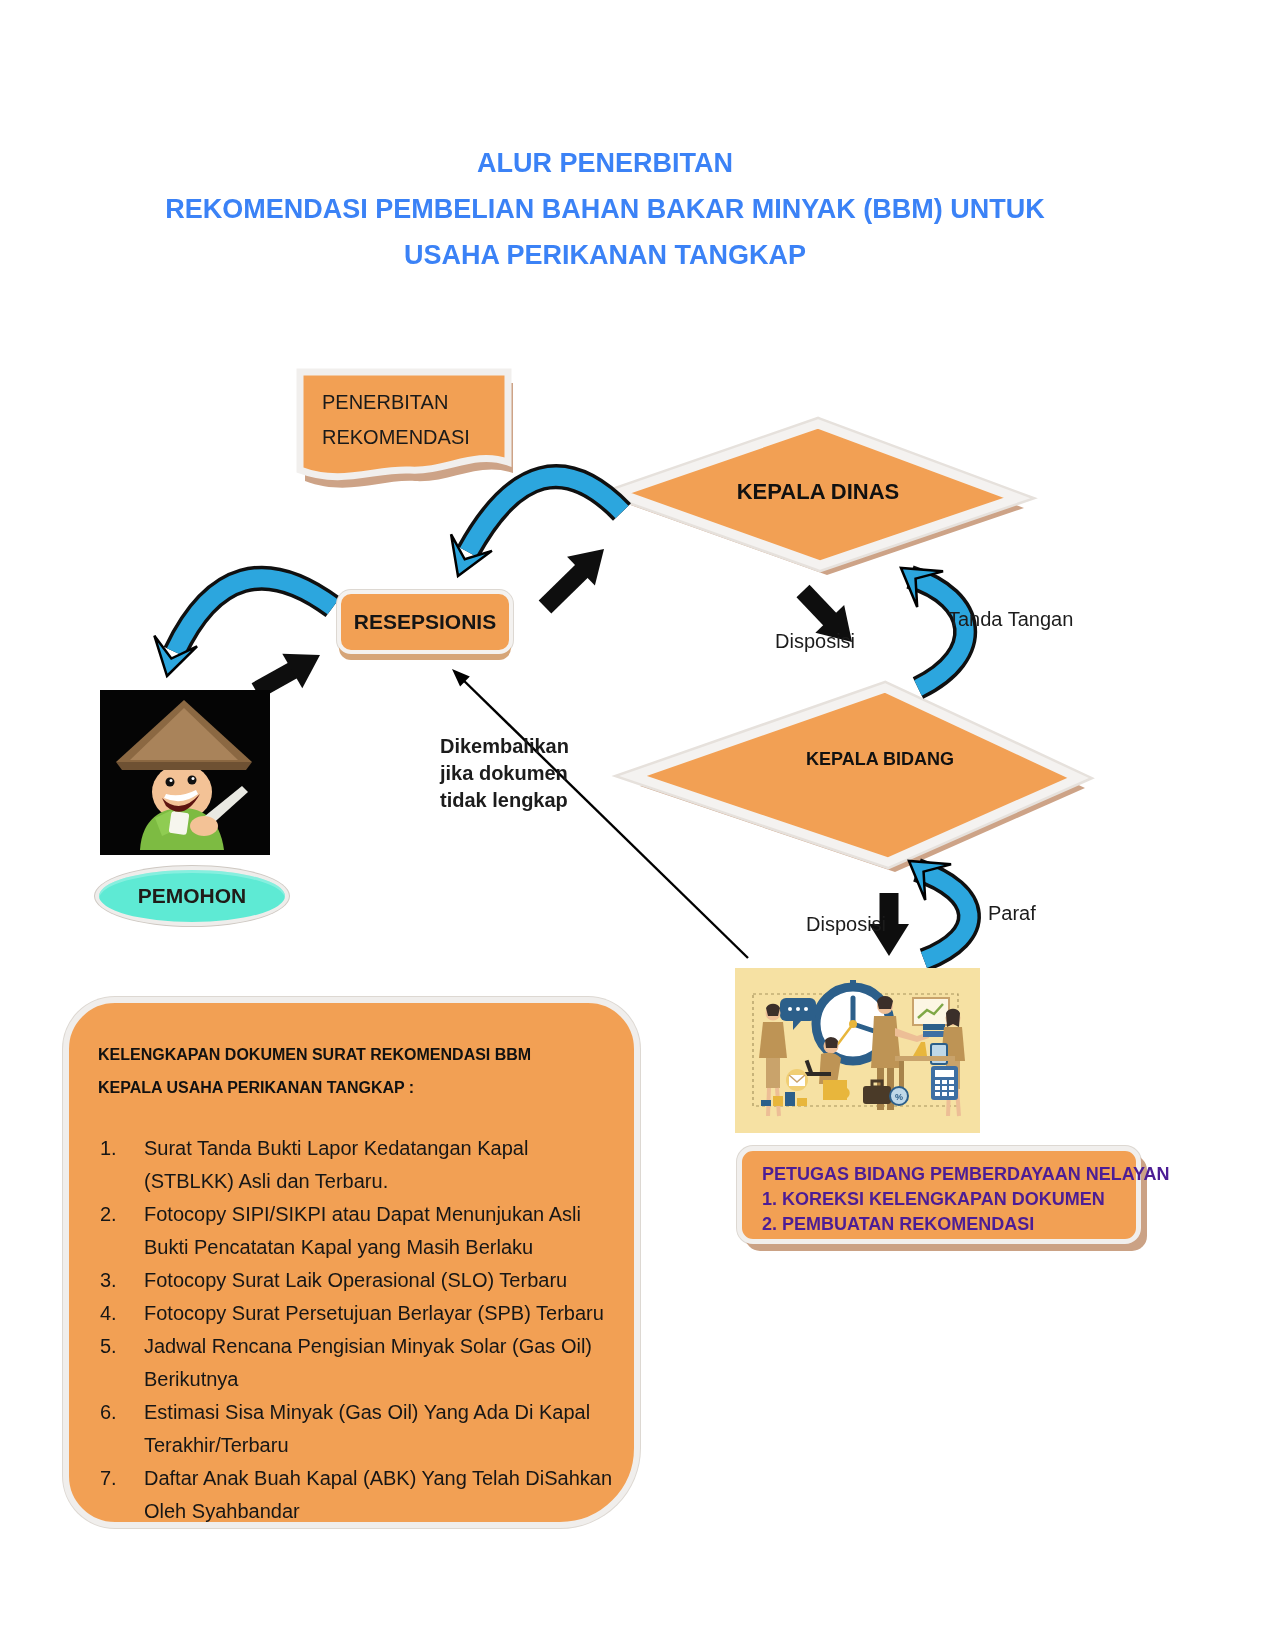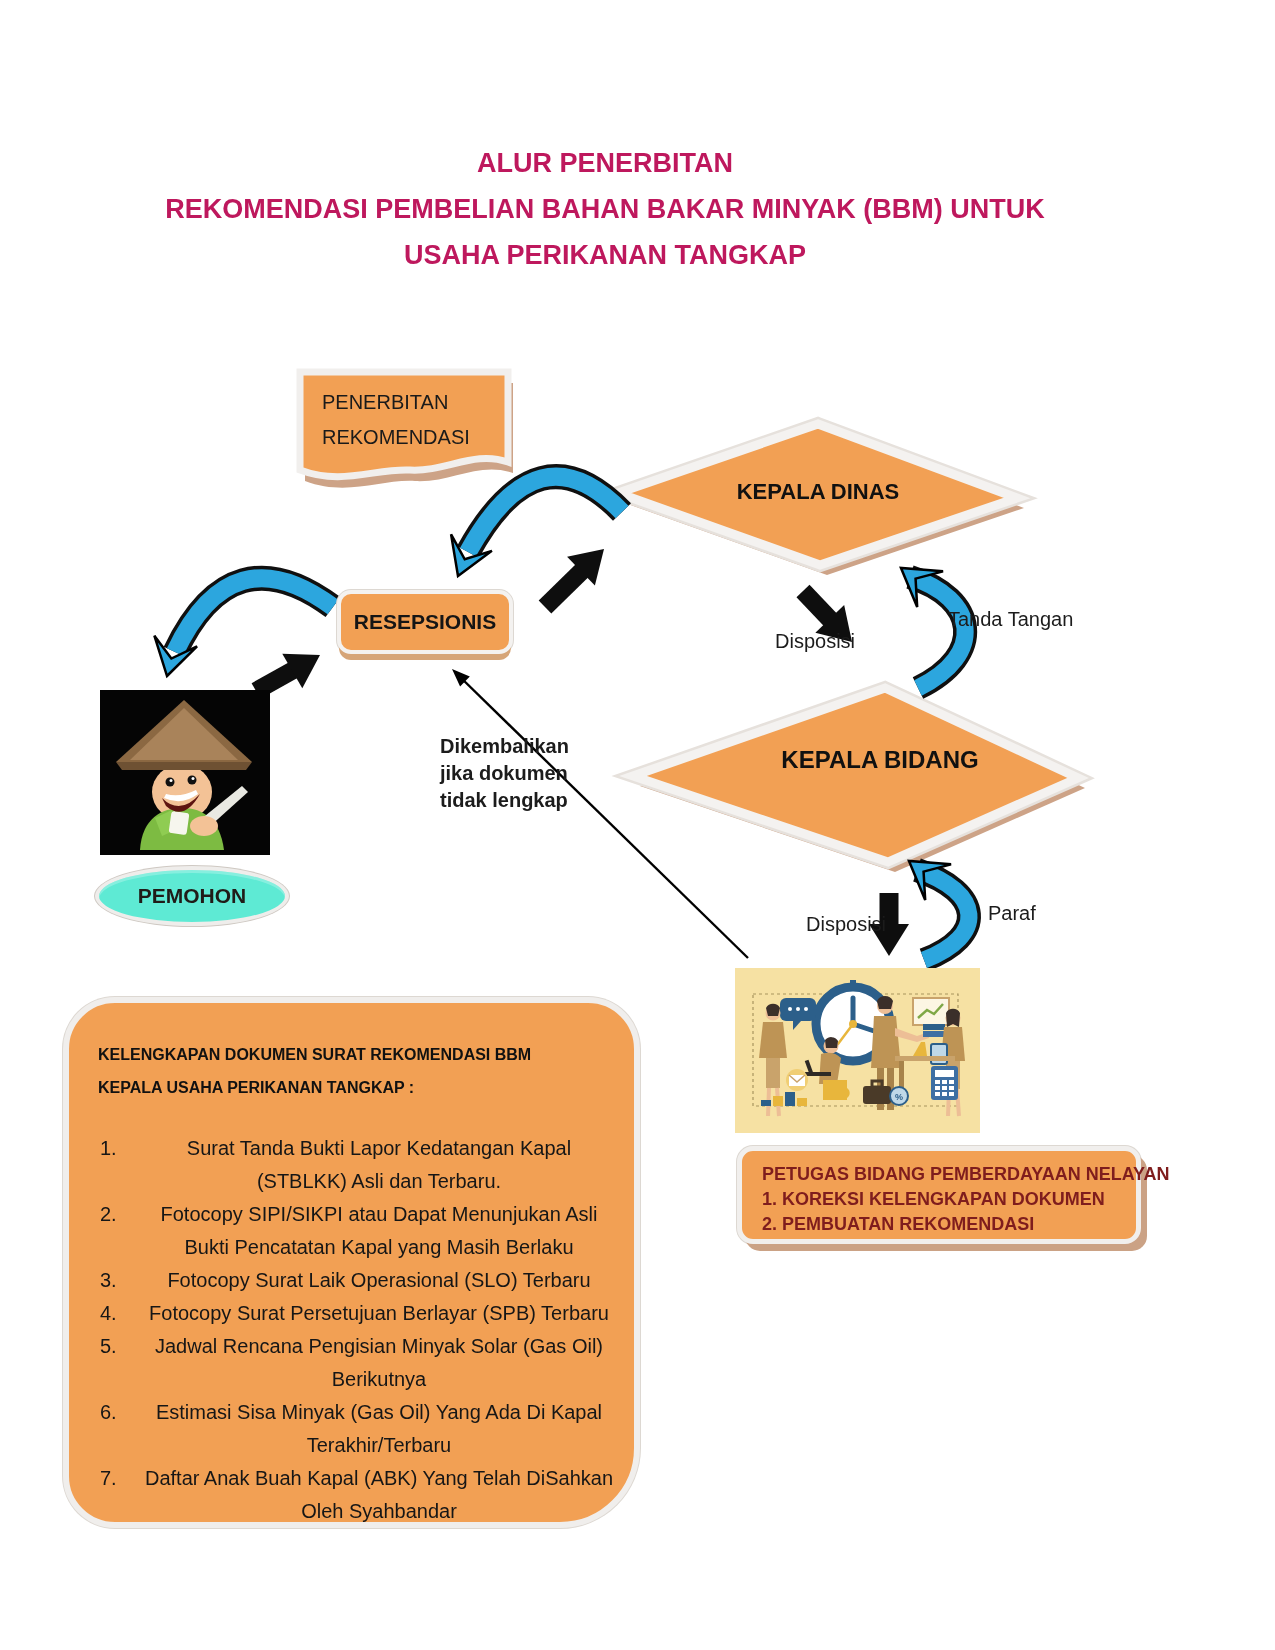--- a/index.html
+++ b/index.html
@@ -2,29 +2,29 @@
 <html><head>
 <meta charset="utf-8">
 <style>
   html,body{margin:0;padding:0;background:#ffffff;}
   body{font-family:"Liberation Sans", sans-serif; color:#151515;}
   .page{position:relative;width:1275px;height:1650px;background:#fff;overflow:hidden;}
   .abs{position:absolute;}
   .nowrap{white-space:nowrap;}
 
   
-  .title{left:0;top:140px;width:1210px;text-align:center;font-weight:bold;font-size:27px;line-height:46px;color:#be185d;}
+  .title{left:0;top:140px;width:1210px;text-align:center;font-weight:bold;font-size:27px;line-height:46px;color:#3b82f6;}
 
   
   .overlay{left:0;top:0;width:1275px;height:1650px;pointer-events:none;}
 
   
   .doc-label{left:322px;top:385px;width:175px;font-size:20px;line-height:35px;color:#1a1a1a;}
   .d1-label{left:668px;top:479px;width:300px;text-align:center;font-weight:bold;font-size:22px;color:#111;}
-  .d2-label{left:700px;top:744px;width:360px;text-align:center;font-weight:bold;font-size:24px;line-height:31px;color:#111;}
+  .d2-label{left:700px;top:744px;width:360px;text-align:center;font-weight:bold;font-size:18px;line-height:31px;color:#111;}
 
   .resepsionis{left:337px;top:590px;width:168px;height:56px;background:#F2A054;border:4px solid #F4F2F0;
     border-radius:14px;display:flex;align-items:center;justify-content:center;font-weight:bold;font-size:21px;
     box-shadow:0 8px 0 -2px #D6A578, 0 0 0 1px #DDD8D2;}
 
   .pemohon{left:95px;top:866px;width:186px;height:52px;background:#5eead4;border:4px solid #EFEDEB;
     border-radius:50%;display:flex;align-items:center;justify-content:center;font-weight:bold;font-size:21px;
     color:#201c18;box-shadow:0 0 0 1px #CFC9C3, inset 0 3px 0 rgba(255,255,255,.25);}
 
   
@@ -39,26 +39,26 @@
   .farmer{left:100px;top:690px;width:170px;height:165px;}
   .office{left:735px;top:968px;width:245px;height:165px;}
 
   
   .klbox{left:63px;top:997px;width:577px;height:531px;background:#F2A054;border:6px solid #F0EEEC;
     border-radius:52px 52px 80px 52px;box-shadow:0 0 0 1px #DDD8D2;box-sizing:border-box;}
   .kl-head{left:98px;top:1038px;font-weight:bold;font-size:16px;line-height:33px;color:#111;}
   .kl-list{left:100px;top:1132px;width:520px;font-size:20px;line-height:33px;color:#161616;}
   .kl-item{display:flex;}
   .kl-num{width:44px;flex:none;}
-  .kl-text{width:470px;text-align:center;}
+  .kl-text{width:470px;}
 
   
   .petugas{left:737px;top:1146px;width:404px;height:98px;background:#F2A054;border:5px solid #F1EFED;
     border-radius:16px;box-sizing:border-box;box-shadow:7px 8px 0 -1px #CBA285, 0 0 0 1px #DDD8D2;
-    padding:11px 0 0 20px;font-weight:bold;font-size:18px;line-height:25px;color:#7f1d1d;}
+    padding:11px 0 0 20px;font-weight:bold;font-size:18px;line-height:25px;color:#4c1d95;}
 </style>
 </head>
 <body>
 
 <div class="page">
 
   <div class="abs title">
     <div class="nowrap">ALUR PENERBITAN</div>
     <div class="nowrap">REKOMENDASI PEMBELIAN BAHAN BAKAR MINYAK (BBM) UNTUK</div>
     <div class="nowrap">USAHA PERIKANAN TANGKAP</div>

